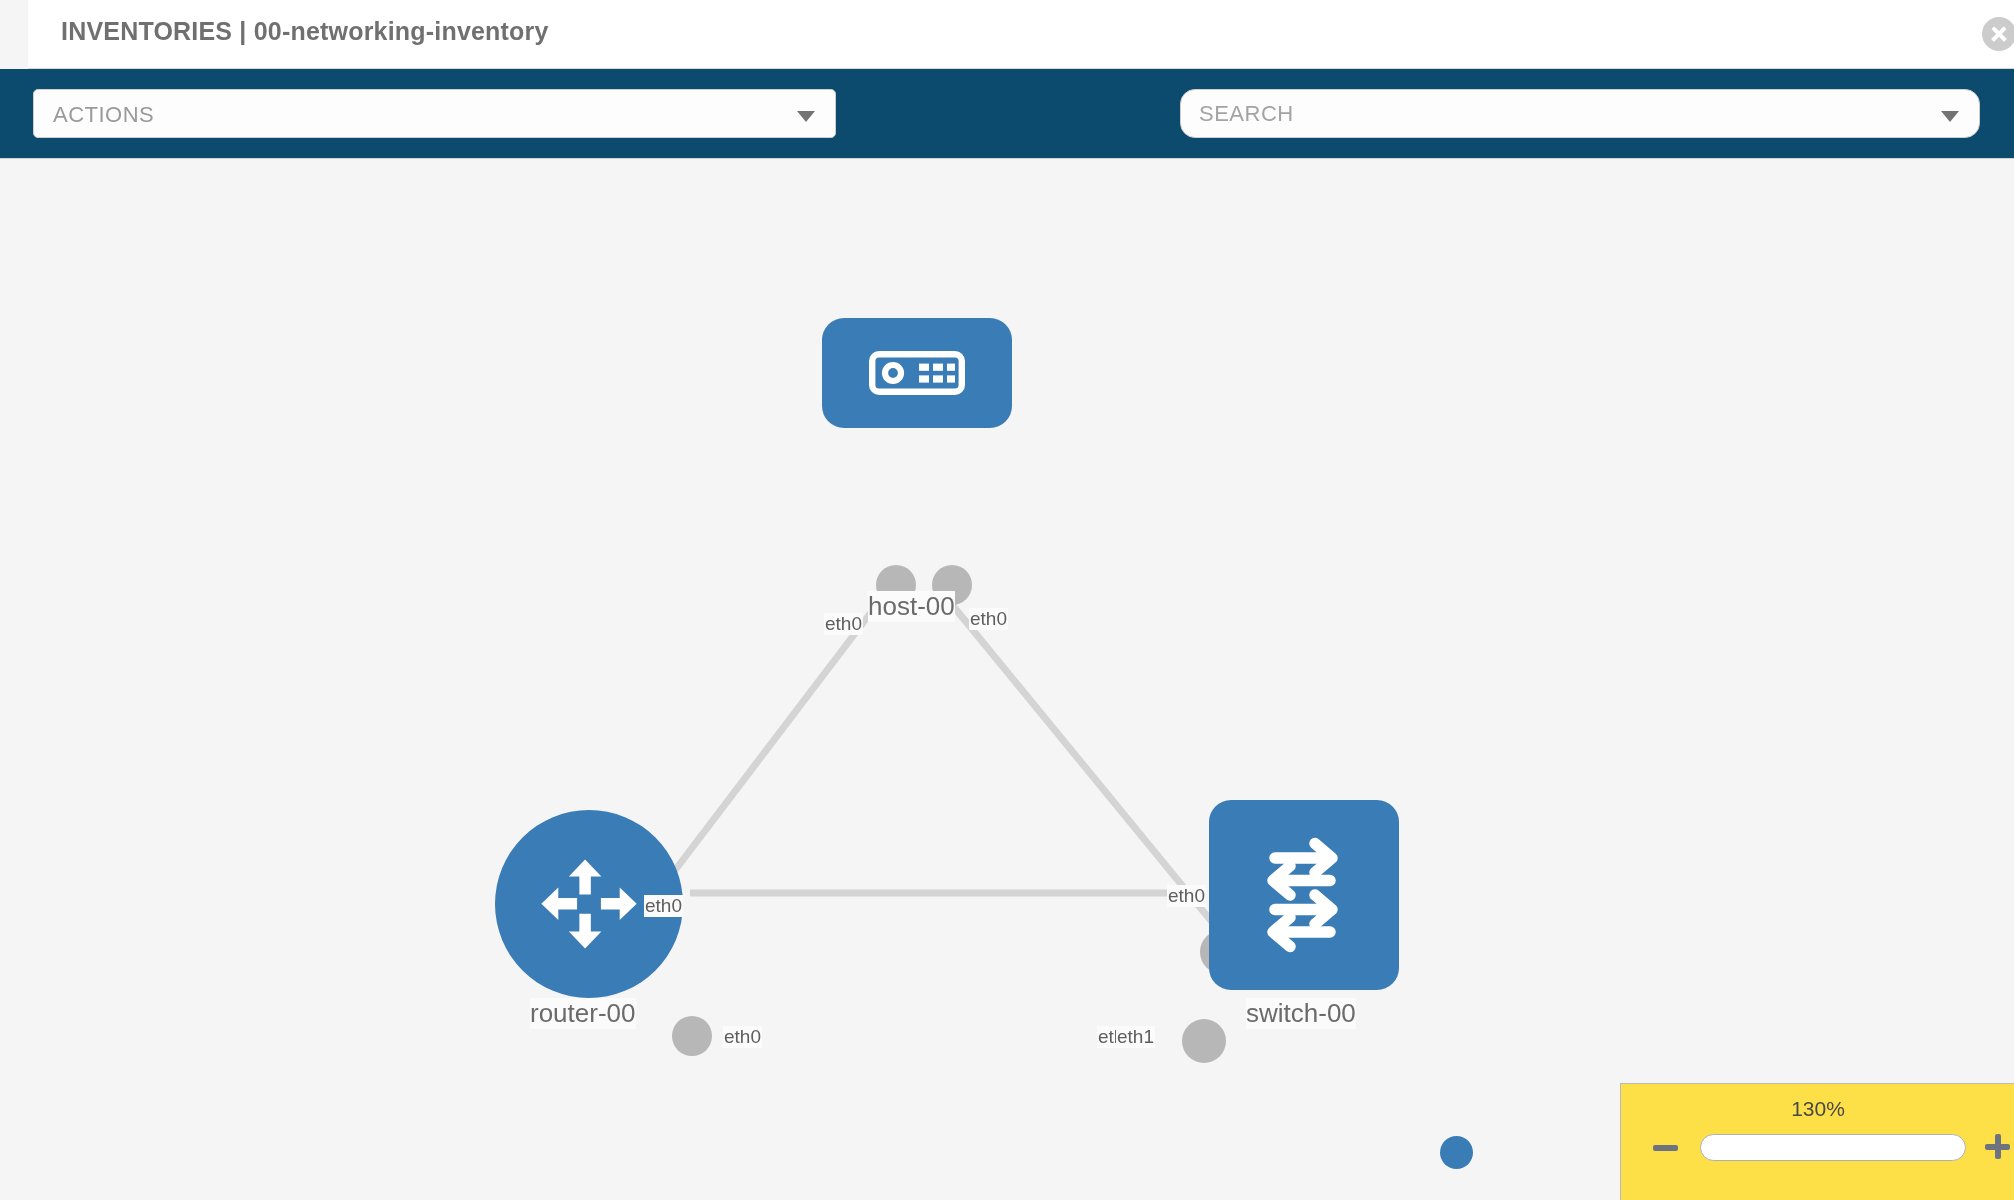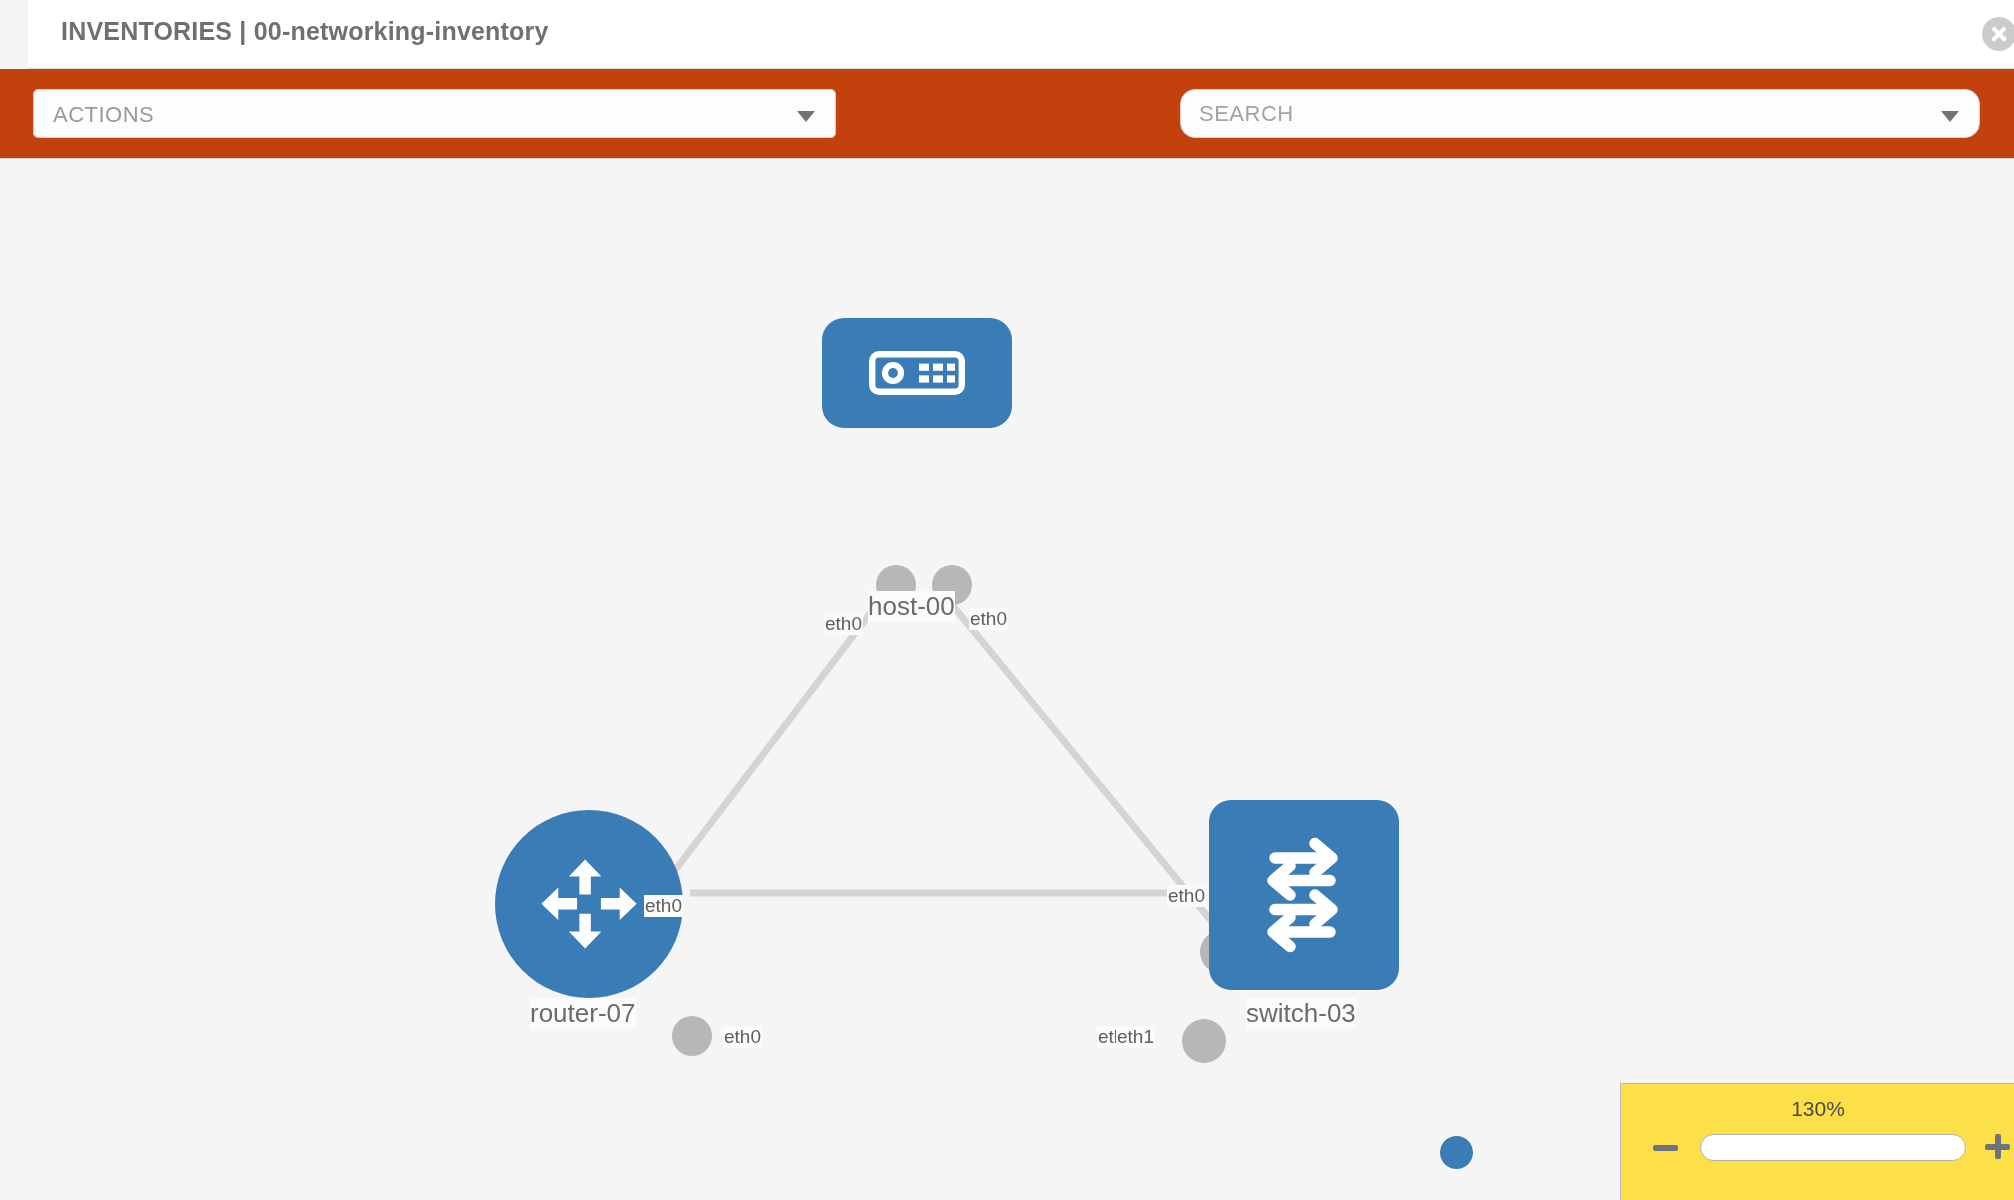--- a/index.html
+++ b/index.html
@@ -38,21 +38,21 @@
     width: 18px; height: 4.4px;
     background: #ffffff; border-radius: 1px;
   }
   #close-btn::before { transform: rotate(45deg); }
   #close-btn::after  { transform: rotate(-45deg); }
 
   
   #toolbar {
     position: absolute; left: 0; top: 69px;
     width: 2014px; height: 90px;
-    background: #c2410c;
+    background: #0c4a6e;
     border-bottom: 1px solid #d0d0d0;
   }
   #actions-select {
     position: absolute; left: 33px; top: 20px;
     width: 803px; height: 49px;
     background: #fdfdfd;
     border: 1px solid #cfcfcf;
     border-radius: 5px;
   }
   #actions-label {
@@ -248,41 +248,41 @@
     <div class="node-shape node-circle" style="left:495px;top:650px;width:188px;height:188px;">
       <svg width="110" height="110" viewBox="0 0 24 24">
         <g fill="#ffffff">
           <path d="M11.15 2.3 7.6 6h2.3v3.9h2.5V6h2.3z"></path>
           <path d="M11.15 21.7 7.6 18h2.3v-3.9h2.5V18h2.3z"></path>
           <path d="M1.6 11.95 5.3 8.4v2.3h4.1v2.5H5.3v2.3z"></path>
           <path d="M22.4 11.95 18.7 8.4v2.3h-4.1v2.5h4.1v2.3z"></path>
         </g>
       </svg>
     </div>
-    <div class="node-label" style="left:530px;top:838px;">router-07</div>
+    <div class="node-label" style="left:530px;top:838px;">router-00</div>
   </div>
 
   <div class="node-group" style="left:0;top:0;">
     <div class="stub" style="left:1200px;top:770px;width:44px;height:44px;"></div>
     <div class="stub" style="left:1182px;top:859px;width:44px;height:44px;"></div>
     <div class="node-shape node-rect" style="left:1209px;top:640px;width:190px;height:190px;">
       <svg width="120" height="120" viewBox="0 0 24 24">
         <g fill="none" stroke="#ffffff" stroke-width="2.3" stroke-linecap="round" stroke-linejoin="round">
           <path d="M6.2 4.6h11"></path>
             <path d="M14.2 1.7 17.6 4.6 14.2 7.5"></path>
           <path d="M17.2 9.1h-11"></path>
             <path d="M9.2 6.2 5.8 9.1 9.2 12"></path>
           <path d="M6.2 14.9h11"></path>
             <path d="M14.2 12 17.6 14.9 14.2 17.8"></path>
           <path d="M17.2 19.4h-11"></path>
             <path d="M9.2 16.5 5.8 19.4 9.2 22.3"></path>
         </g>
       </svg>
     </div>
-    <div class="node-label" style="left:1246px;top:838px;">switch-03</div>
+    <div class="node-label" style="left:1246px;top:838px;">switch-00</div>
   </div>
 
   <span class="edge-label" style="left:824px;top:453px;">eth0</span>
   <span class="edge-label" style="left:969px;top:448px;">eth0</span>
   <span class="edge-label" style="left:644px;top:735px;">eth0</span>
   <span class="edge-label" style="left:1167px;top:725px;">eth0</span>
   <span class="edge-label" style="left:723px;top:866px;">eth0</span>
   <span class="edge-label" style="left:1097px;top:866px;">eth0</span>
   <span class="edge-label" style="left:1116px;top:866px;">eth1</span>
 

